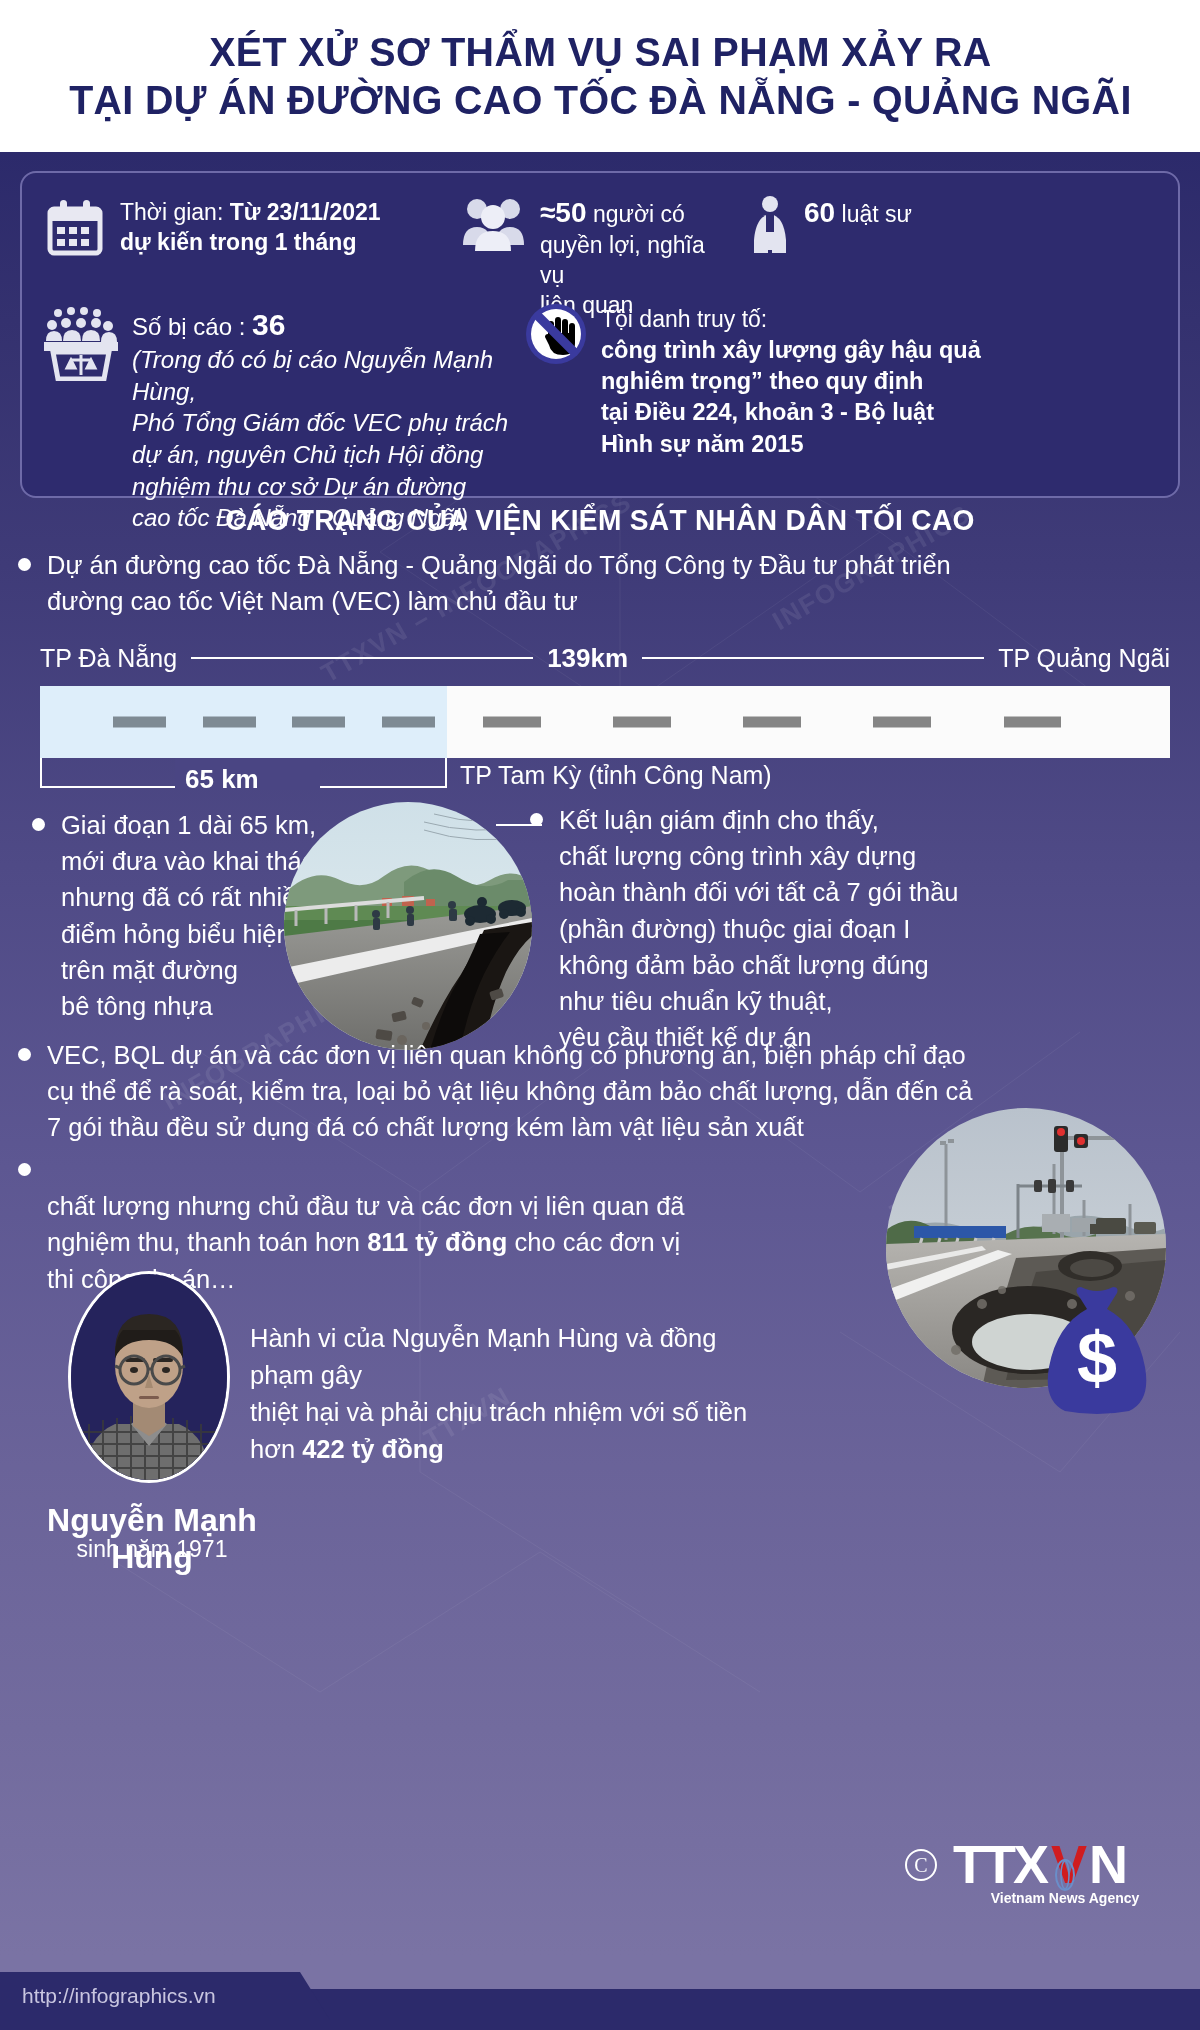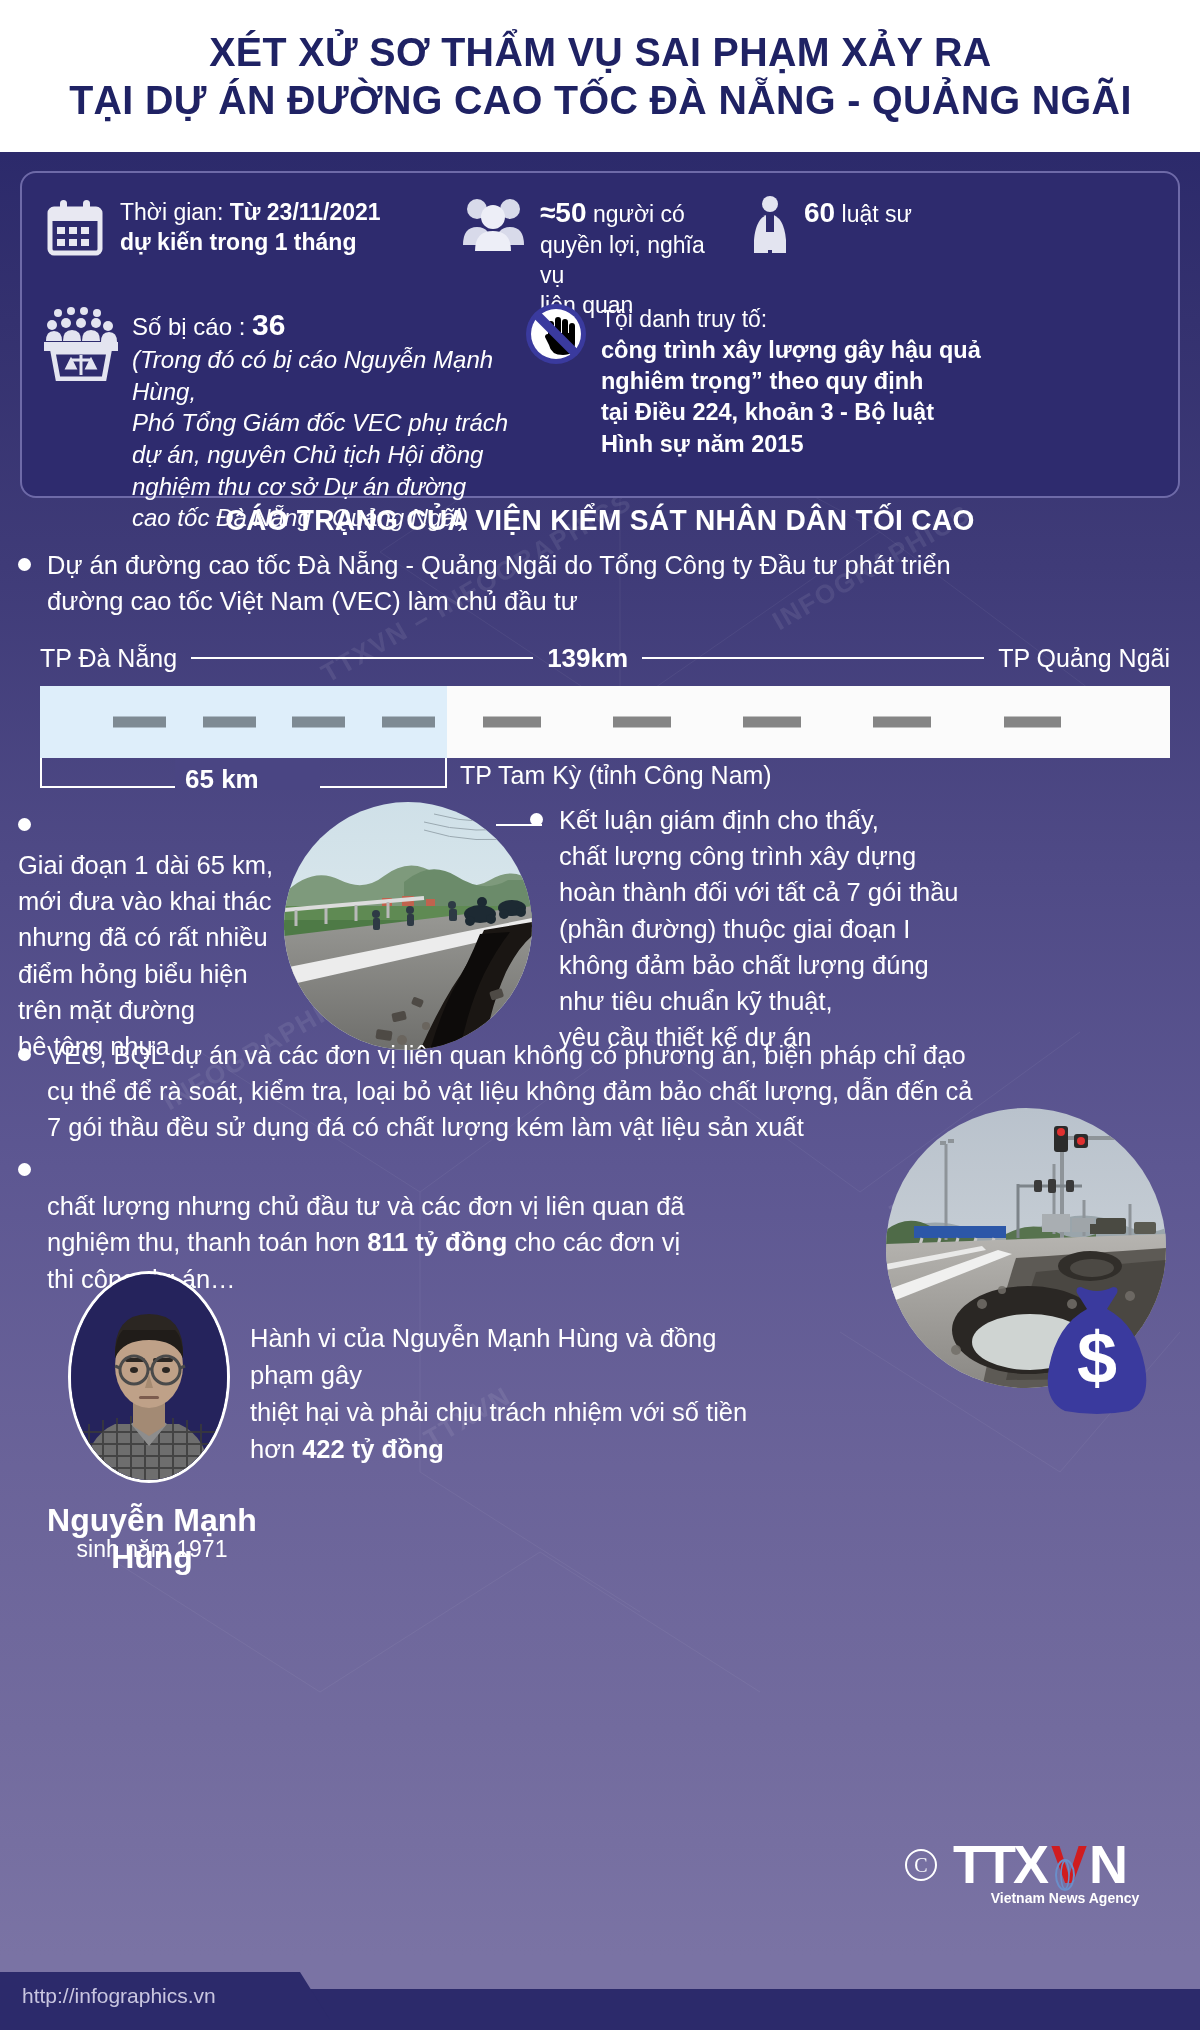--- a/index.html
+++ b/index.html
@@ -95,21 +95,21 @@
   
   .bullet { position:absolute; display:flex; gap:16px; align-items:flex-start; }
   .dot {
     flex:0 0 auto; width:13px; height:13px; border-radius:50%;
     background:#ffffff; margin-top:11px;
   }
   .bullet .btxt { color:#ffffff; font-size:25.5px; line-height:1.42; }
   .bullet .btxt b { font-weight:bold; }
 
   .b1 { left:18px; top:395px; width:1130px; }
-  .b2 { left:18px; top:655px; width:300px;flex-direction:column; }
+  .b2 { left:32px; top:655px; width:300px; }
   .b3 { left:530px; top:650px; width:430px; }
   .b4 { left:18px; top:885px; width:1140px; }
   .b5 { left:18px; top:1000px; width:700px; }
 
   
   .road-wrap { position:absolute; left:40px; top:488px; width:1130px; height:160px; }
   .road-top { position:absolute; left:0; top:0; width:1130px; height:36px;
     display:flex; align-items:center; }
   .road-top .lbl { color:#ffffff; font-size:25px; white-space:nowrap; }
   .road-top .line { flex:1; height:2px; background:#ffffff; margin:0 14px; }

